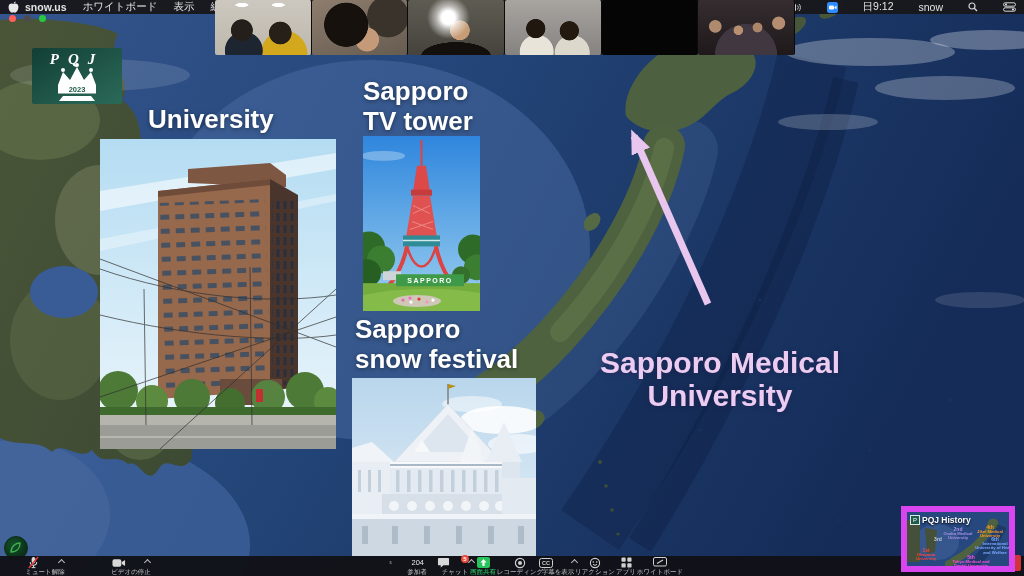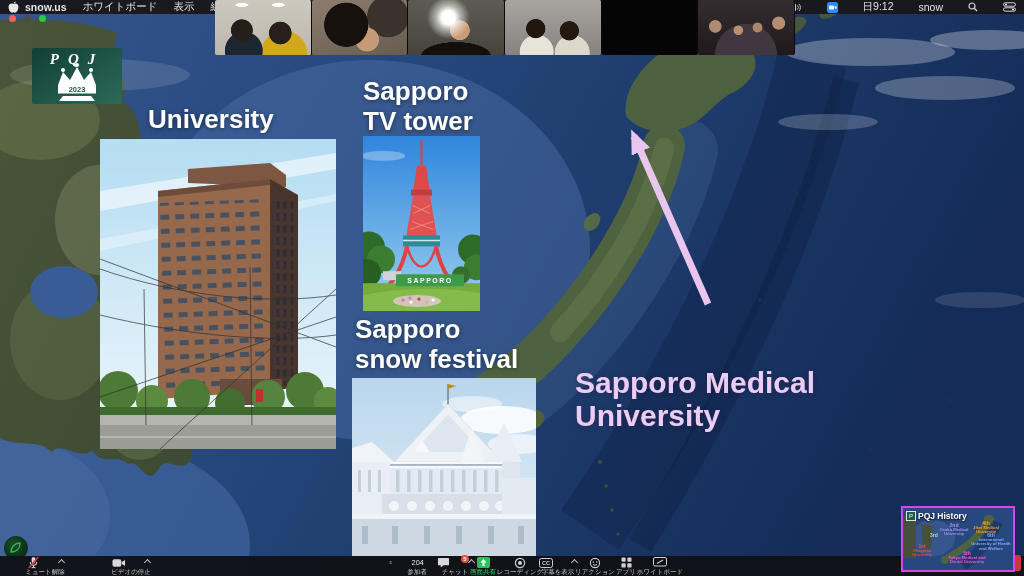--- a/index.html
+++ b/index.html
@@ -60,32 +60,32 @@
   .tv{left:363px;top:136px;width:117px;height:175px;}
   .snow{left:352px;top:378px;width:184px;height:178px;}
   .slide-label{position:absolute;z-index:11;color:#fff;font-weight:bold;font-size:26px;line-height:30px;
                text-shadow:0 1px 4px rgba(0,0,0,.45);white-space:pre-line;}
   .lab-uni{left:148px;top:104px;}
   .lab-tv{left:363px;top:76px;}
   .lab-snow{left:355px;top:314px;}
   .pink{color:#ecccf1;text-shadow:0 1px 5px rgba(40,20,70,.35);}
   .rank7{position:absolute;left:590px;top:294px;width:260px;text-align:center;
          font-size:56px;font-weight:bold;z-index:11;}
-  .school{position:absolute;left:575px;top:366px;width:290px;
+  .school{position:absolute;left:575px;top:346px;width:290px;text-align:center;
           font-size:30px;line-height:33px;font-weight:bold;z-index:11;white-space:pre-line;}
   .arrow-svg{position:absolute;left:598px;top:108px;z-index:11;}
   .logo{position:absolute;left:32px;top:48px;width:90px;height:56px;z-index:11;}
 
   
   .compass{position:absolute;left:4px;top:536px;width:22px;height:22px;border-radius:50%;
            background:radial-gradient(circle at 40% 35%,#14512a,#07220f);border:1px solid #0a2a14;z-index:10;}
   .compass svg{display:block;margin:4px 0 0 4px;}
 
   
-  .hist{position:absolute;left:901px;top:506px;width:114px;height:66px;border:2px solid #d946ef;
+  .hist{position:absolute;left:901px;top:506px;width:114px;height:66px;border:6px solid #d946ef;
         box-sizing:border-box;background:#27487e;z-index:50;overflow:hidden;}
   .hist-title{position:absolute;left:3px;top:3px;display:flex;align-items:center;gap:2px;z-index:3;}
   .hist-logo{width:8px;height:8px;background:#1d5c4b;border:0.5px solid #d8e8e0;display:flex;
              align-items:center;justify-content:center;color:#fff;font-size:6px;line-height:6px;}
   .hist-title .t{color:#fff;font-weight:bold;font-size:8.5px;text-shadow:0 1px 2px #000;}
   .he{position:absolute;z-index:3;font-size:4.2px;line-height:4.6px;font-weight:bold;text-align:center;}
   .he .hr{font-size:5px;display:block;}
   .he1{left:2px;top:36px;width:34px;color:#ff4438;}
   .he2{left:33px;top:15px;width:36px;color:#a98fe8;}
   .he3{left:23px;top:25px;width:16px;color:#c9cdd4;}

